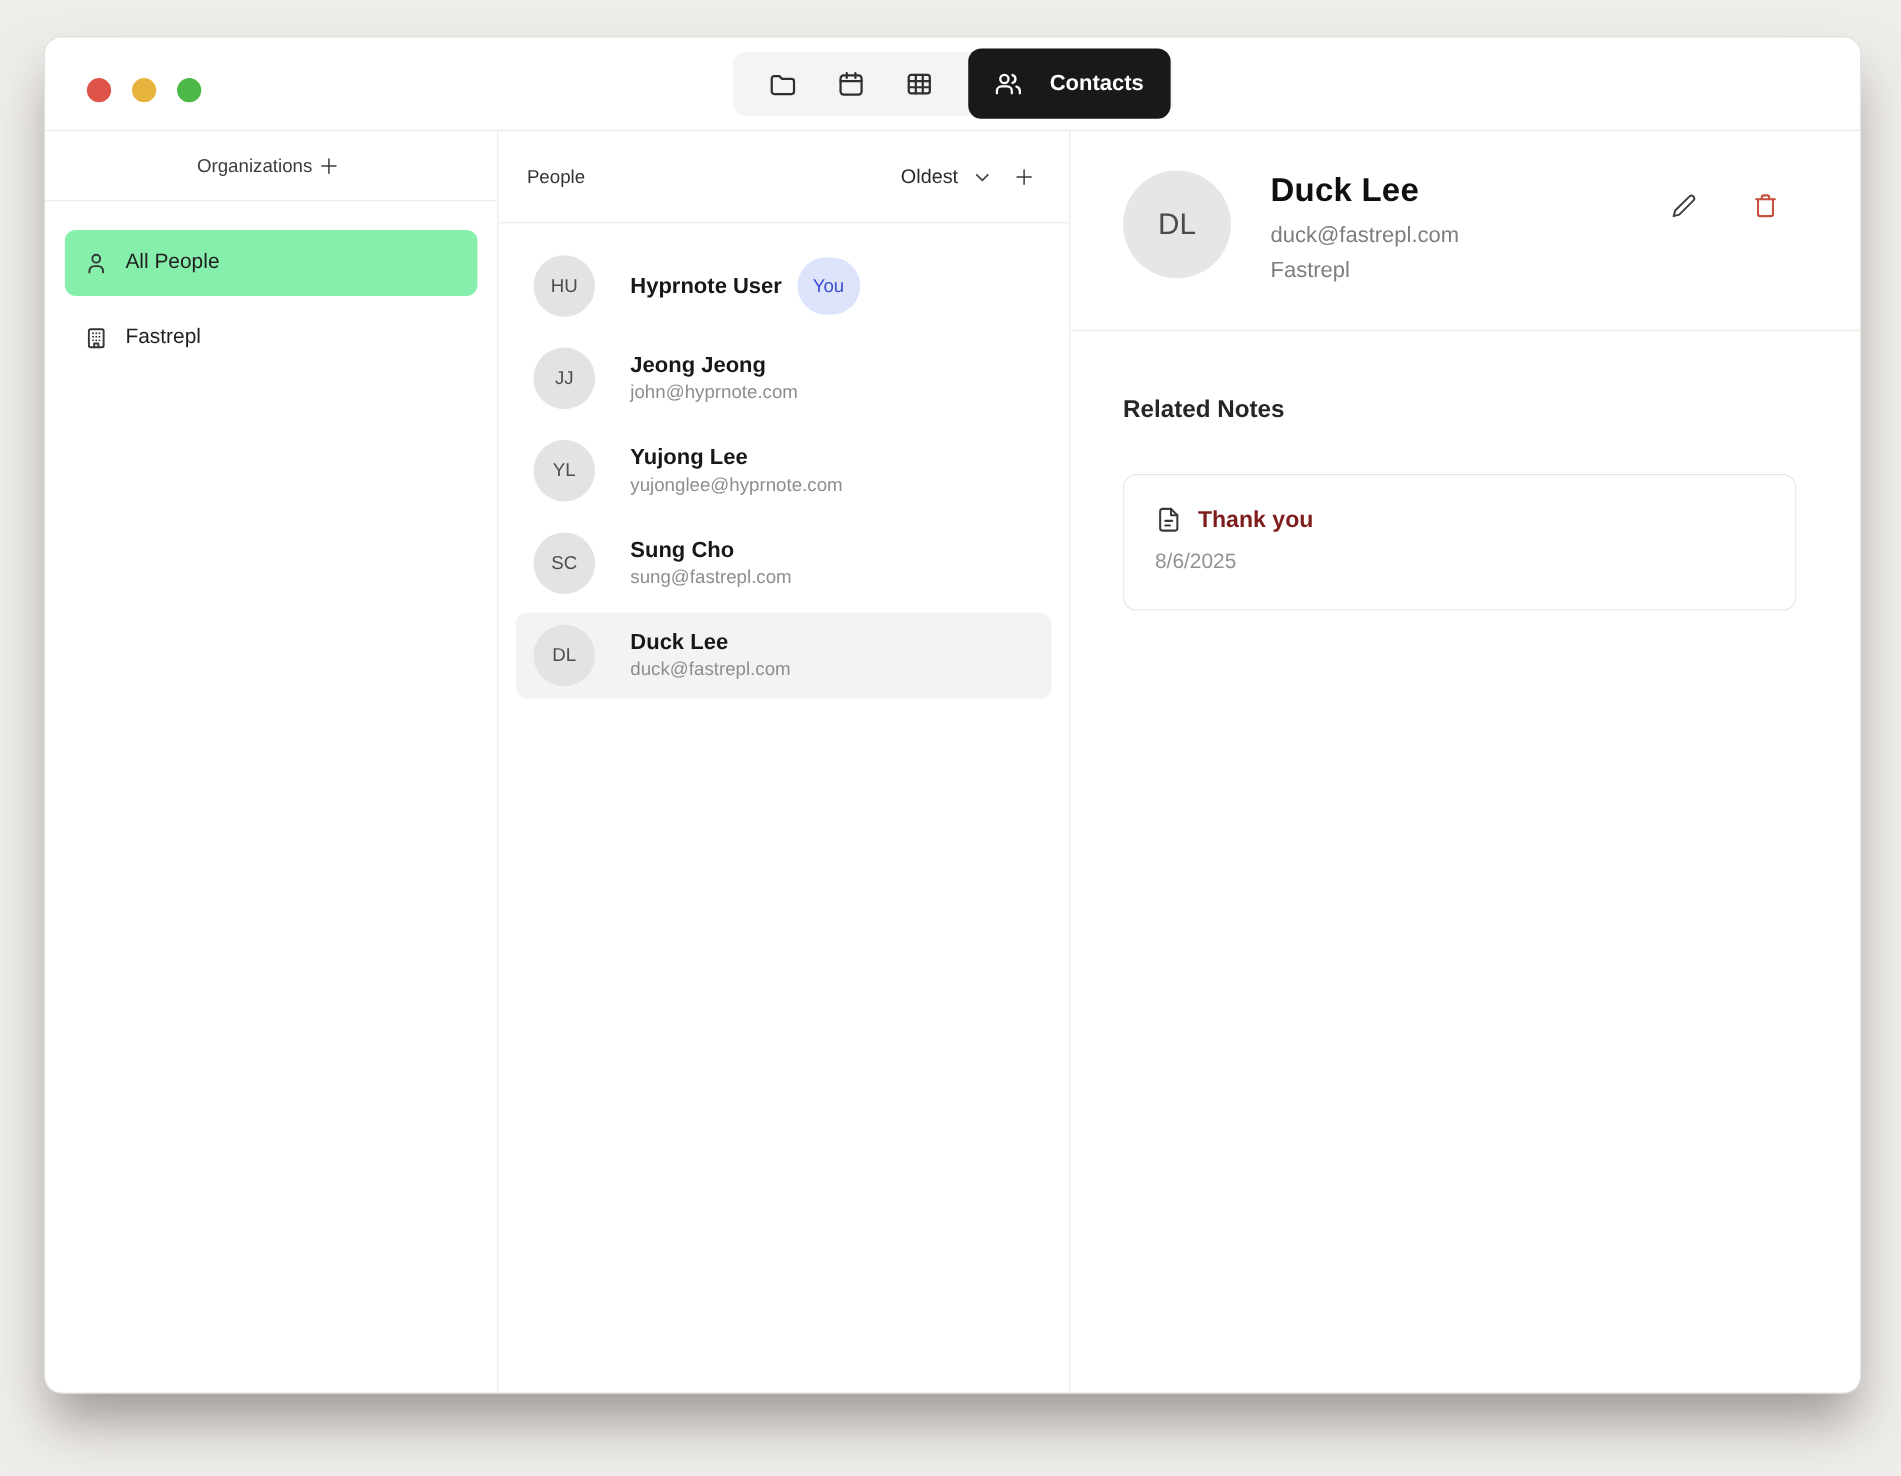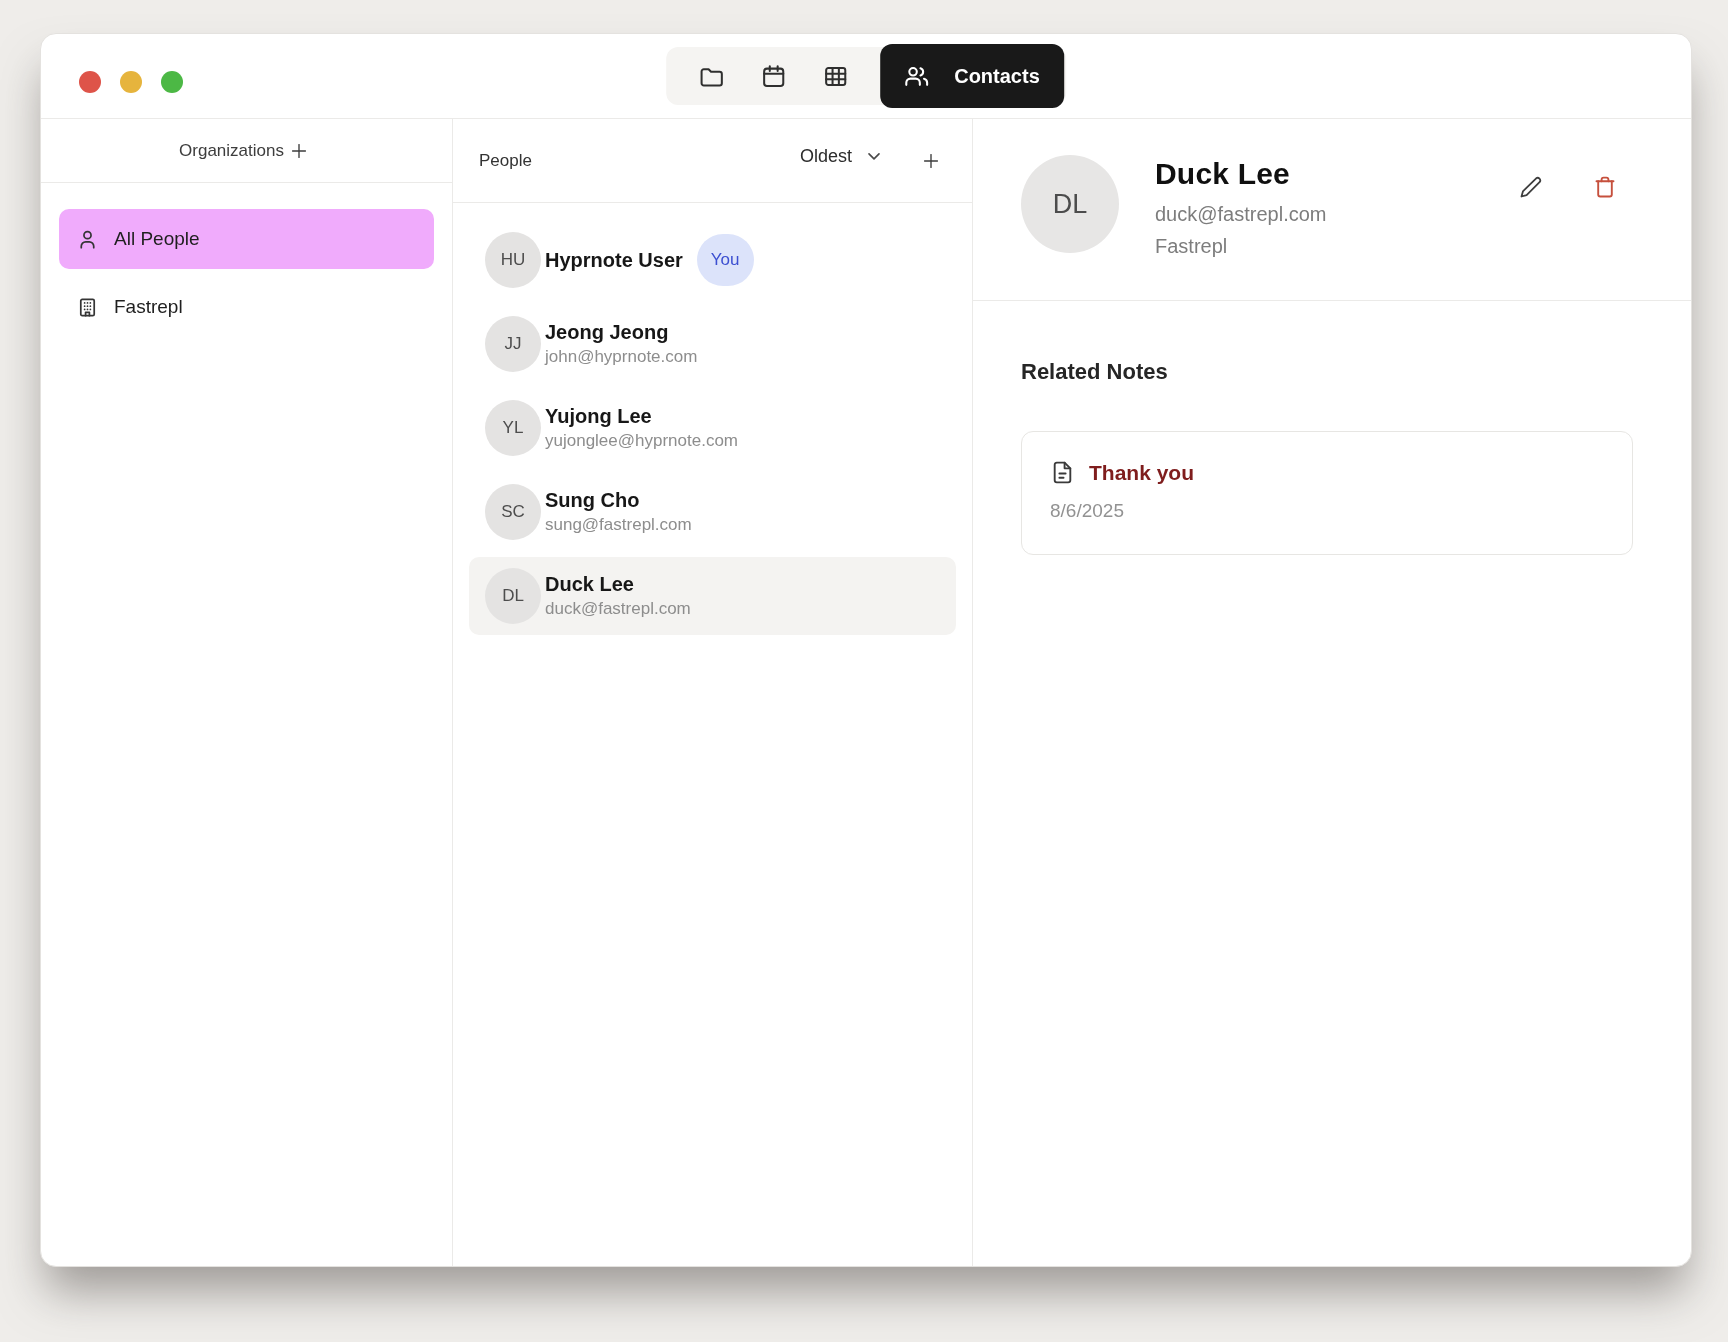--- a/index.html
+++ b/index.html
@@ -94,45 +94,45 @@
   .icon-btn svg { width: 22px; height: 22px; }
   .sidebar-items { padding: 26px 18px; display: flex; flex-direction: column; gap: 8px; }
   .side-item {
     height: 60px;
     border-radius: 10px;
     display: flex; align-items: center; gap: 15px;
     padding: 0 17px;
     font-size: 19px; color: #1f1f1f;
     cursor: pointer;
   }
-  .side-item.selected { background: #f0abfc; }
+  .side-item.selected { background: #86efac; }
   .side-item svg { width: 23px; height: 23px; color: #353535; flex: 0 0 auto; }
   
   .people-panel {
     width: 520px; flex: 0 0 520px;
     border-right: 1px solid #ebeae8;
     display: flex; flex-direction: column;
   }
   .people-header {
     height: 84px; flex: 0 0 84px;
     display: flex; align-items: center; justify-content: space-between;
     padding: 0 26px;
     border-bottom: 1px solid #ebeae8;
   }
   .people-title { font-size: 17px; color: #333333; }
-  .people-header-right { display: flex; align-items: flex-start; gap: 32px; }
+  .people-header-right { display: flex; align-items: center; gap: 13px; }
   .sort-btn {
     background: transparent; border: none; cursor: pointer;
     display: flex; align-items: center; gap: 12px;
     font-family: inherit; font-size: 18px; color: #2c2c2c;
   }
   .sort-btn svg { width: 20px; height: 20px; color: #4a4a4a; }
   .people-list { padding: 18px 16px; overflow: hidden; }
   .person-row {
-    display: flex; align-items: center; gap: 4px;
+    display: flex; align-items: center; gap: 32px;
     padding: 11px 16px;
     border-radius: 10px;
     cursor: pointer;
     margin-bottom: 6px;
   }
   .person-row.selected { background: #f4f3f1; }
   .avatar {
     width: 56px; height: 56px; flex: 0 0 56px;
     border-radius: 50%;
     background: #e4e3e2;

